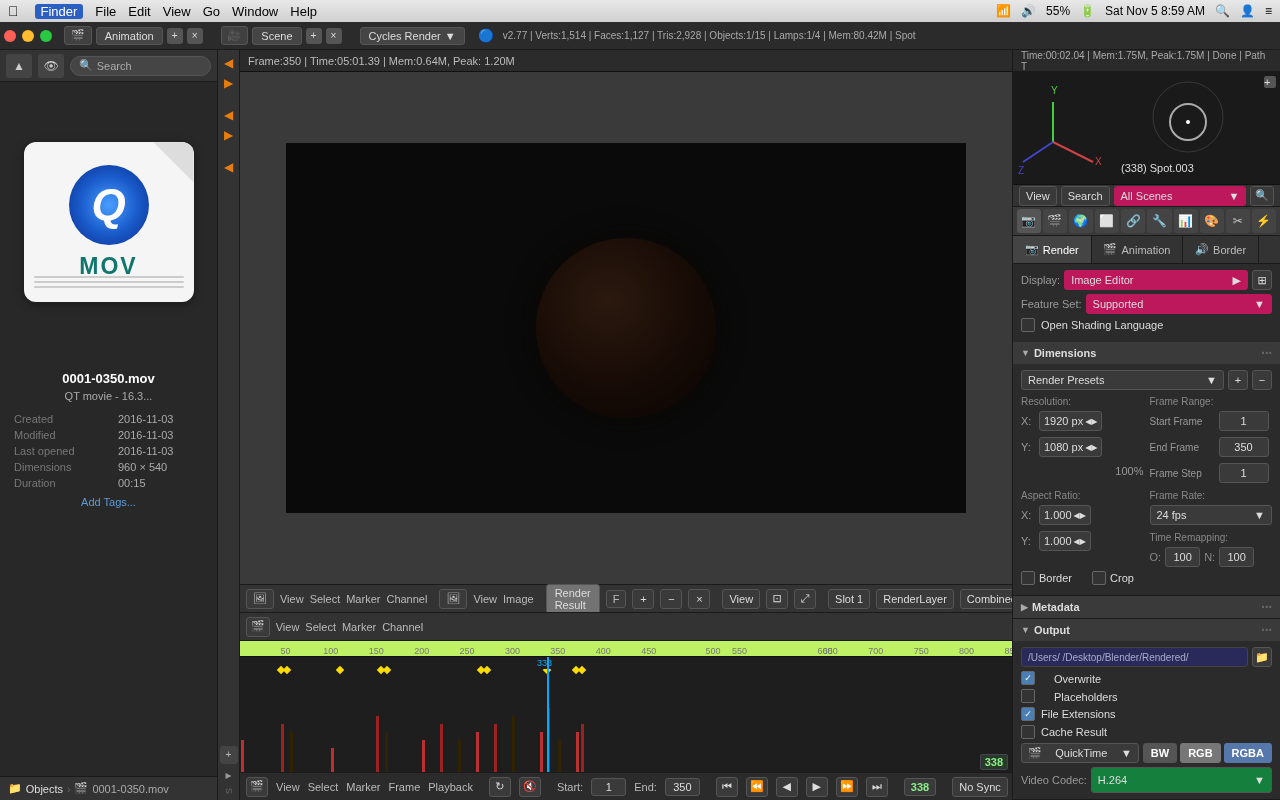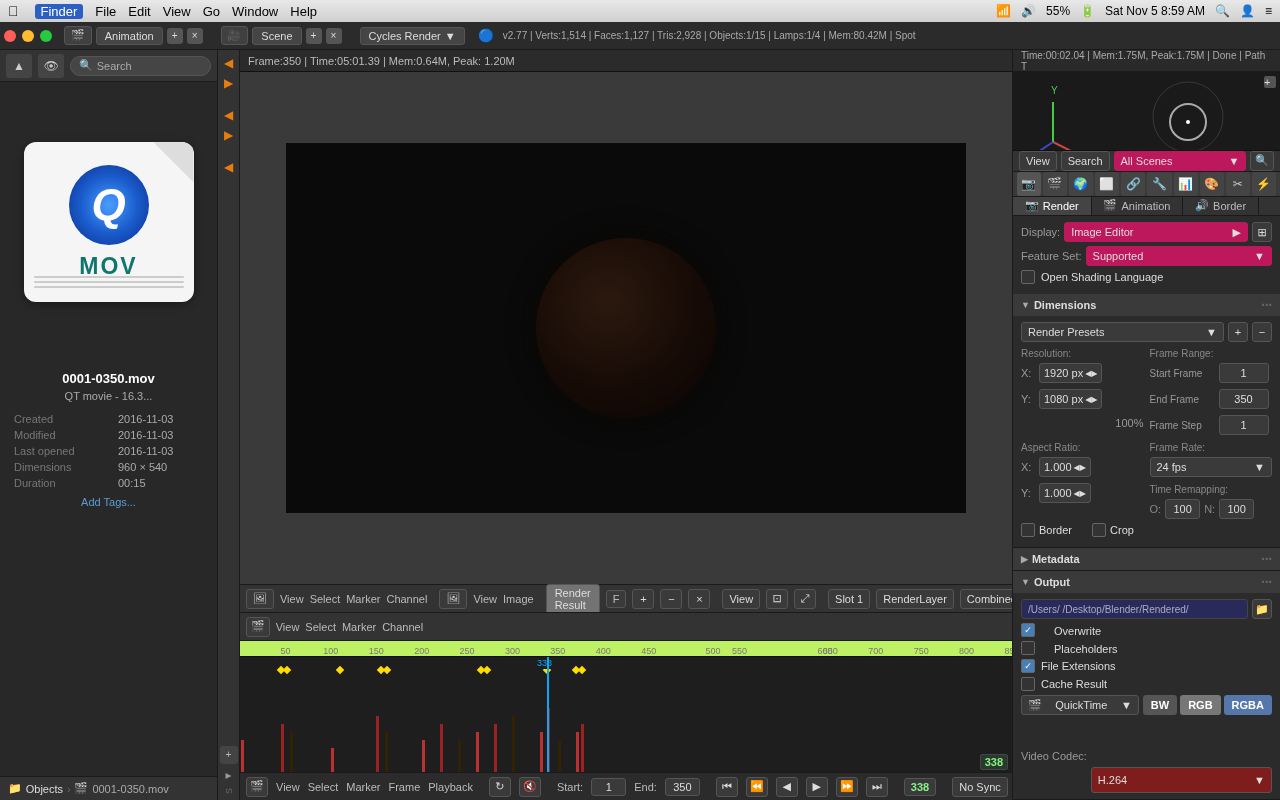--- a/index.html
+++ b/index.html
@@ -602,29 +602,28 @@
     .color-btn.rgb { background: #777; color: #fff; }
     .color-btn.rgba { background: #5577aa; color: #fff; }
     .codec-row {
       display: flex;
       align-items: center;
       gap: 4px;
     }
     .codec-select {
       flex: 1;
       height: 20px;
-      background: #7f1d1d;
+      background: #15803d;
       border: 1px solid #555;
       border-radius: 3px;
       display: flex; align-items: center; justify-content: space-between;
       padding: 12px 6px;
       font-size: 11px;
       color: #ddd;
       cursor: pointer;
-      margin-top: 48px;
     }
     .time-remap-row {
       display: flex;
       align-items: center;
       gap: 4px;
     }
     .o-label { font-size: 11px; color: #888; }
     .n-label { font-size: 11px; color: #888; }
     .overwrite-row {
       display: flex;

